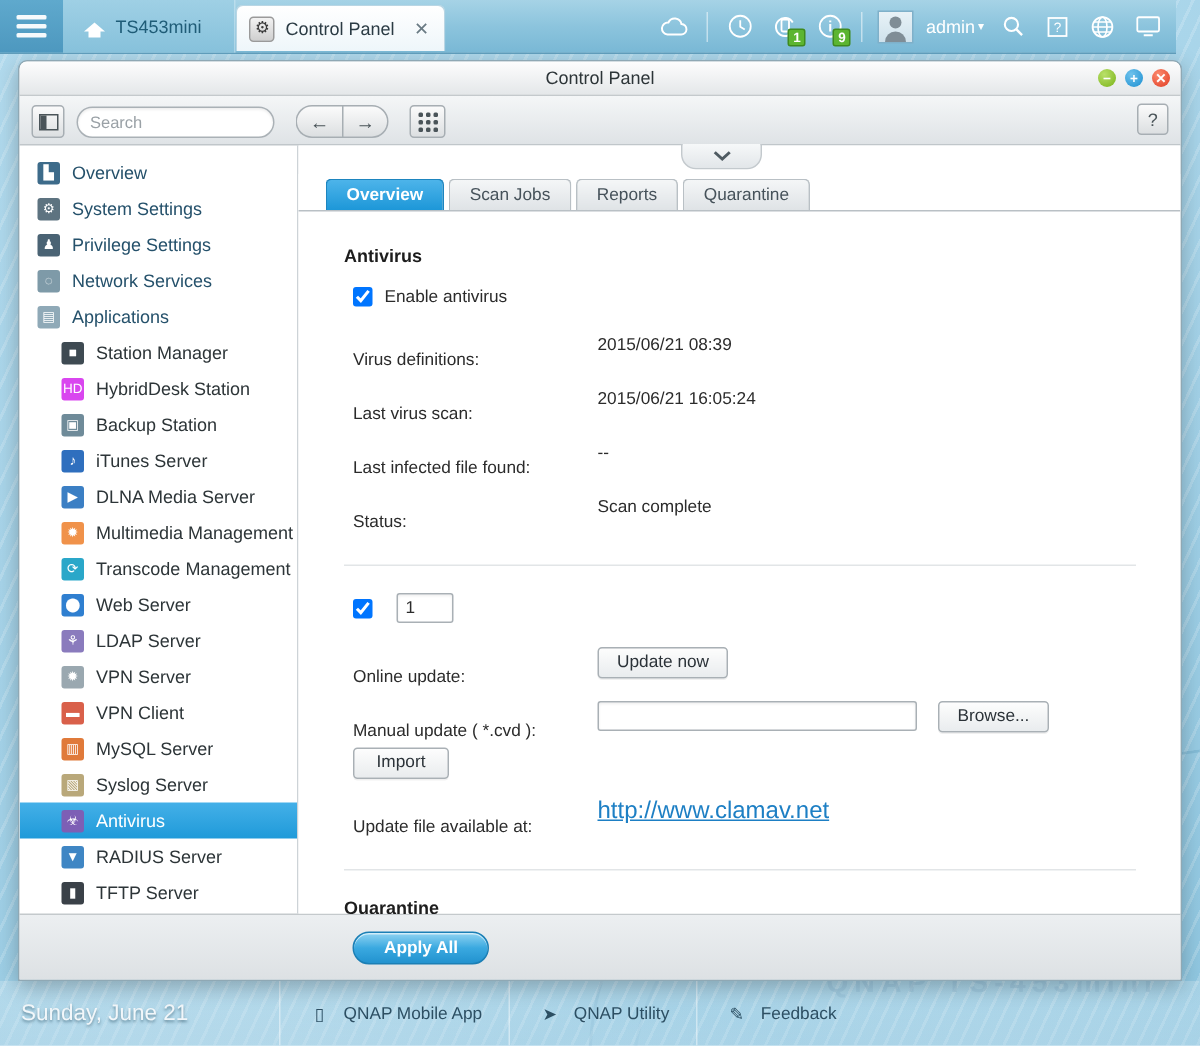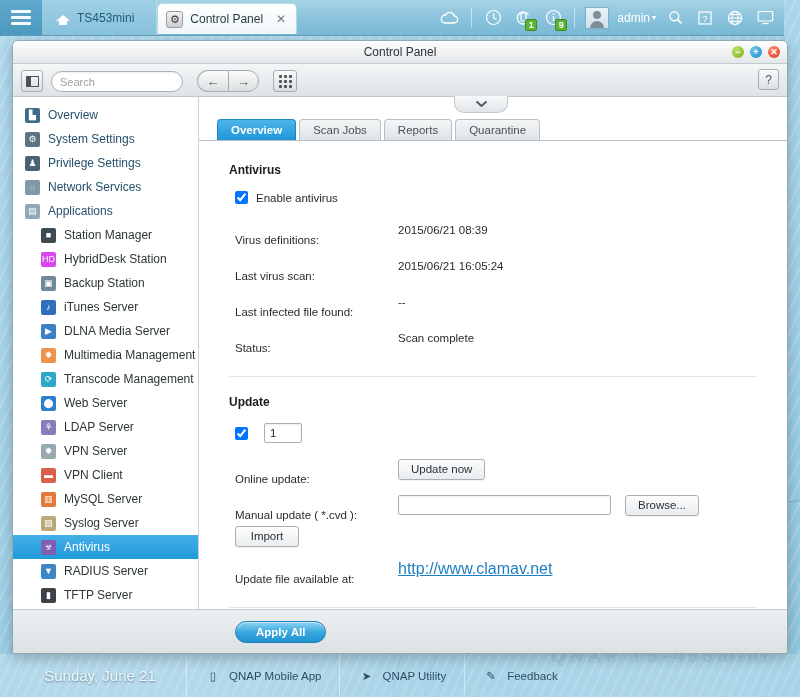--- a/index.html
+++ b/index.html
@@ -305,21 +305,20 @@
     cursor: pointer; font-family: "Liberation Sans", sans-serif;
     box-shadow: inset 0 1px 0 rgba(255,255,255,.6);
   }
 
   
   .taskbar {
     position: absolute; left: 0; right: 0; bottom: 0; height: 43px;
     display: flex; align-items: center;
     background: linear-gradient(180deg, rgba(255,255,255,.22), rgba(180,215,233,.35));
     z-index: 20;
-    text-align: center;
   }
   .task-date {
     width: 186px; padding-left: 14px; flex: none;
     color: #f2f7fa; font-size: 15px;
     text-shadow: 0 1px 2px rgba(40,80,100,.6);
   }
   .task-item {
     display: flex; align-items: center; gap: 8px;
     padding: 0 18px; height: 43px;
     color: #2d4f63; font-size: 11.5px; cursor: pointer;
@@ -602,21 +601,20 @@
             <span class="val">--</span>
           </div>
           <div class="row">
             <span class="lbl">Status:</span>
             <span class="val">Scan complete</span>
           </div>
         </div>
 
         <div class="hr"></div>
 
-        <div class="sect-title">Update</div>
         <div class="sect-inner">
           <div class="chk-row">
             <input type="checkbox" checked="" style="">
             <input class="txt freq-input" type="text" value="1" style="">
           </div>
 
           <div class="row">
             <span class="lbl">Online update:</span>
             <button class="btn">Update now</button>
           </div>

